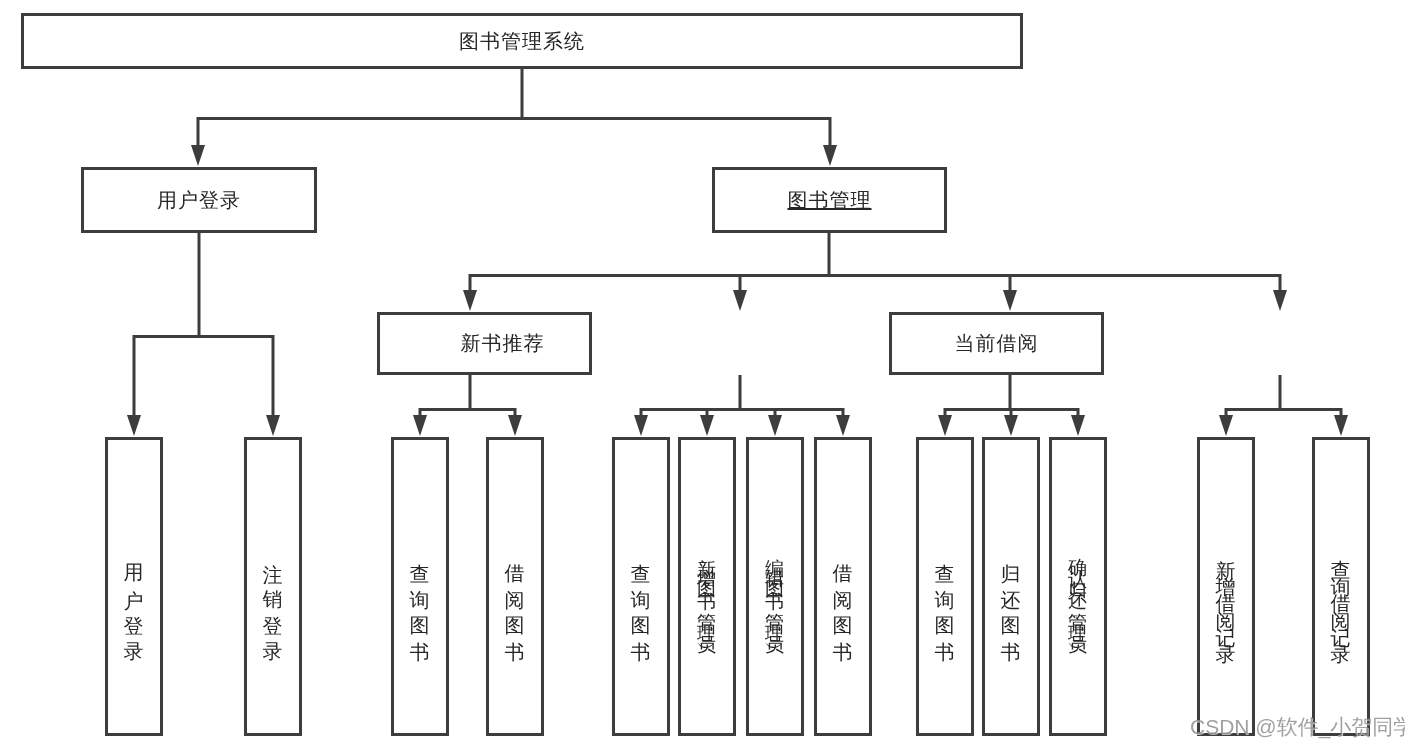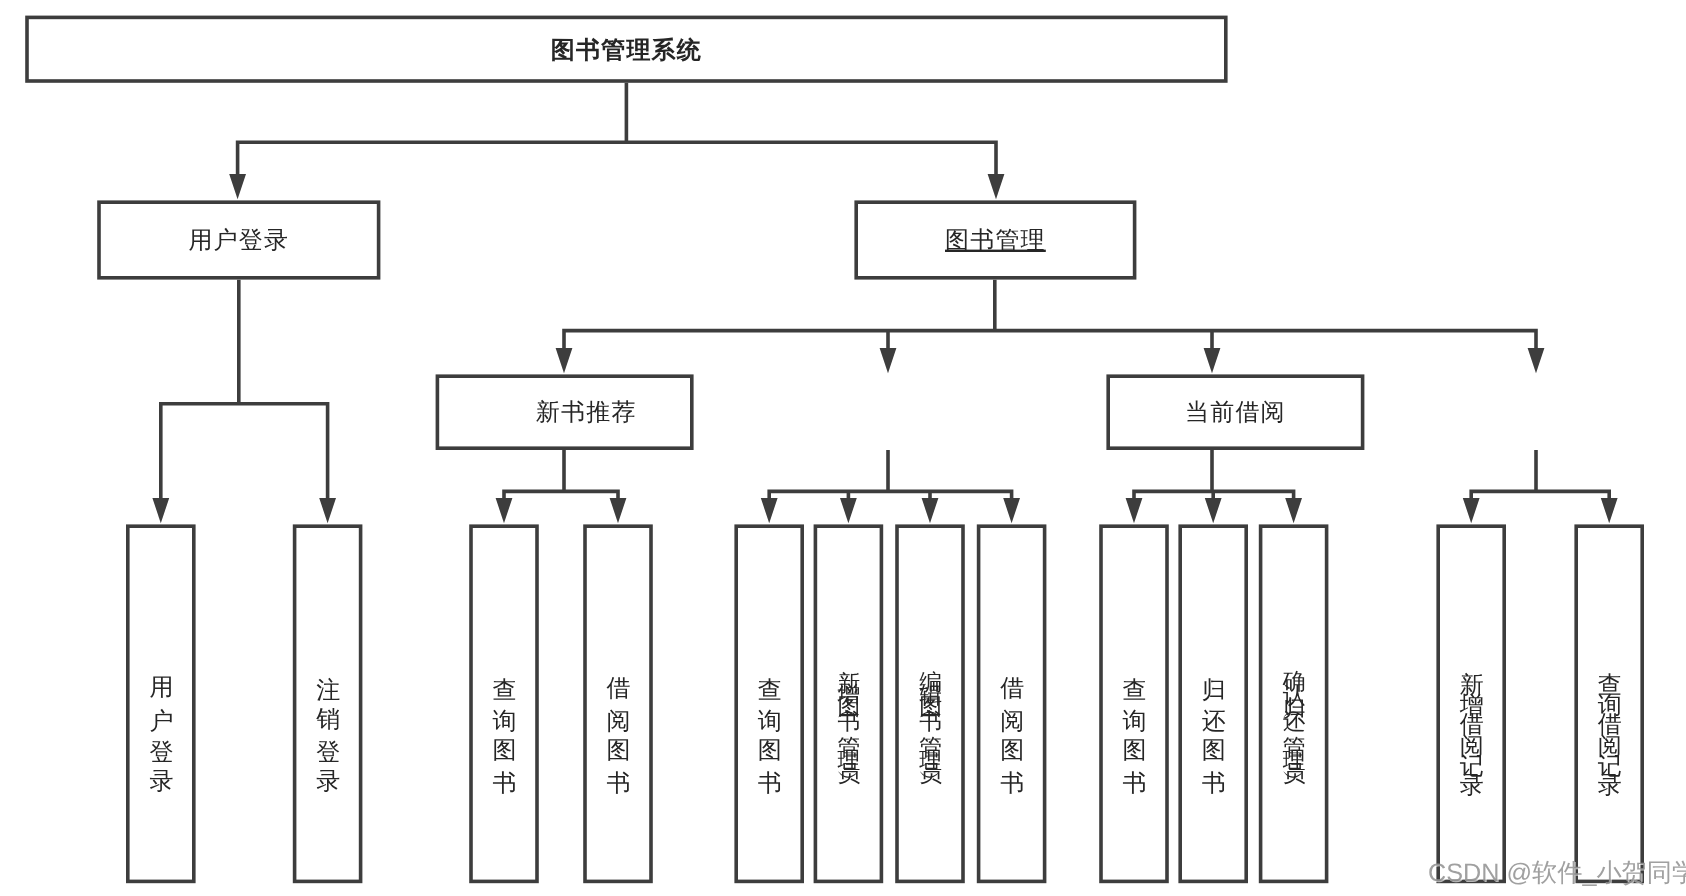--- a/index.html
+++ b/index.html
@@ -22,30 +22,30 @@
     box-sizing:border-box;
     border:3px solid var(--line);
     background:#fff;
     display:flex;align-items:center;justify-content:center;
     color:var(--text);
     font-size:20px;
     letter-spacing:1px;
     white-space:nowrap;
   }
   
-  .n-root{left:21px;top:13px;width:1002px;height:56px;font-weight:bold;}
+  .n-root{left:21px;top:13px;width:1002px;height:56px;}
   
   .n-l2{top:167px;height:66px;}
   .n-user-login{left:81px;width:236px;}
   .n-book-mgmt{left:712px;width:235px;text-decoration:underline;}
   
   .n-l3{top:312px;height:63px;width:215px;}
-  .n-nbr{left:363px;padding-left:36px;}
+  .n-nbr{left:377px;padding-left:36px;}
   .n-bb{left:633px;}
-  .n-cb{left:922px;}
+  .n-cb{left:889px;}
   .n-br{left:1173px;}
   
   .leaf{top:437px;height:299px;width:58px;}
   .leaf span{
     writing-mode:vertical-rl;
     text-orientation:mixed;
     letter-spacing:26px;
     padding-inline-start:26px;
     font-size:20px;
     line-height:1;

